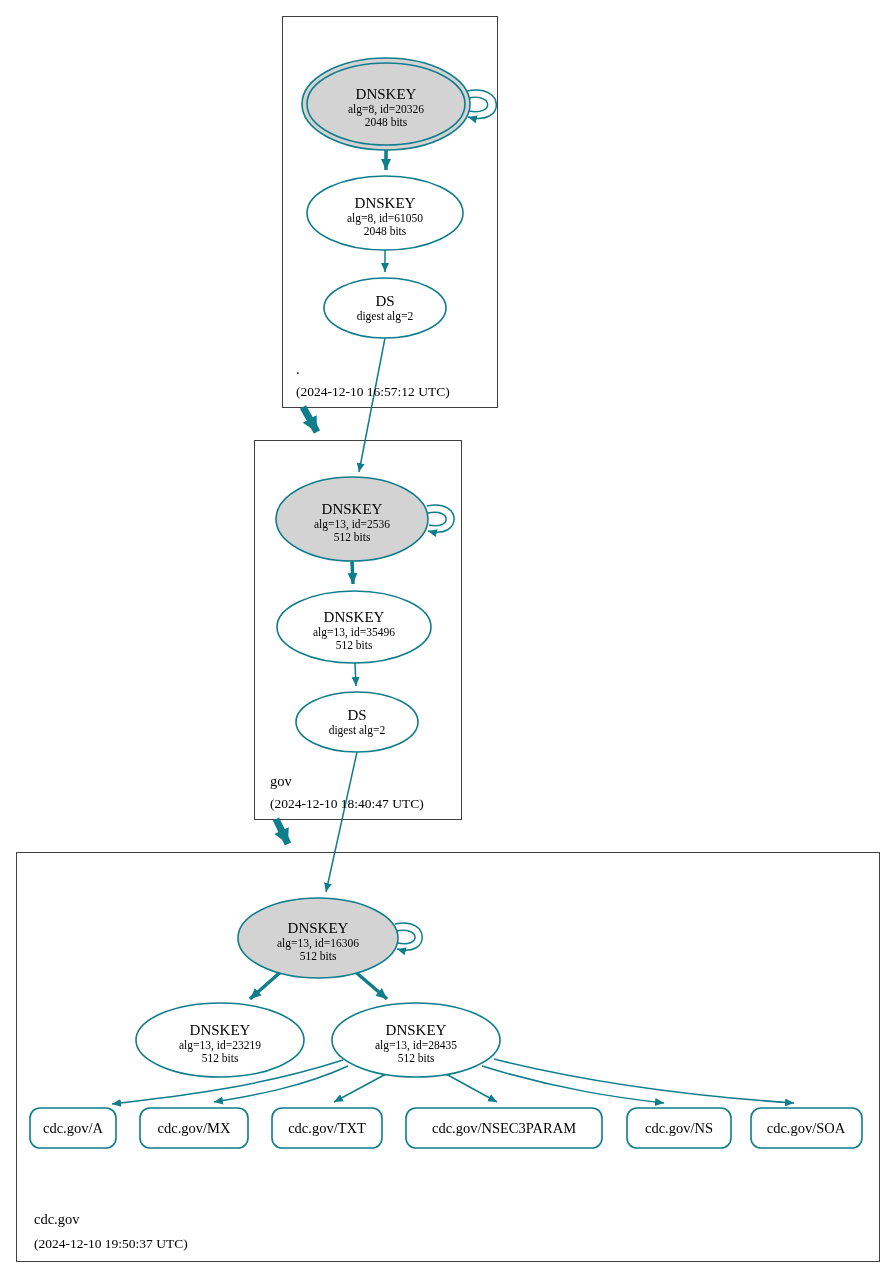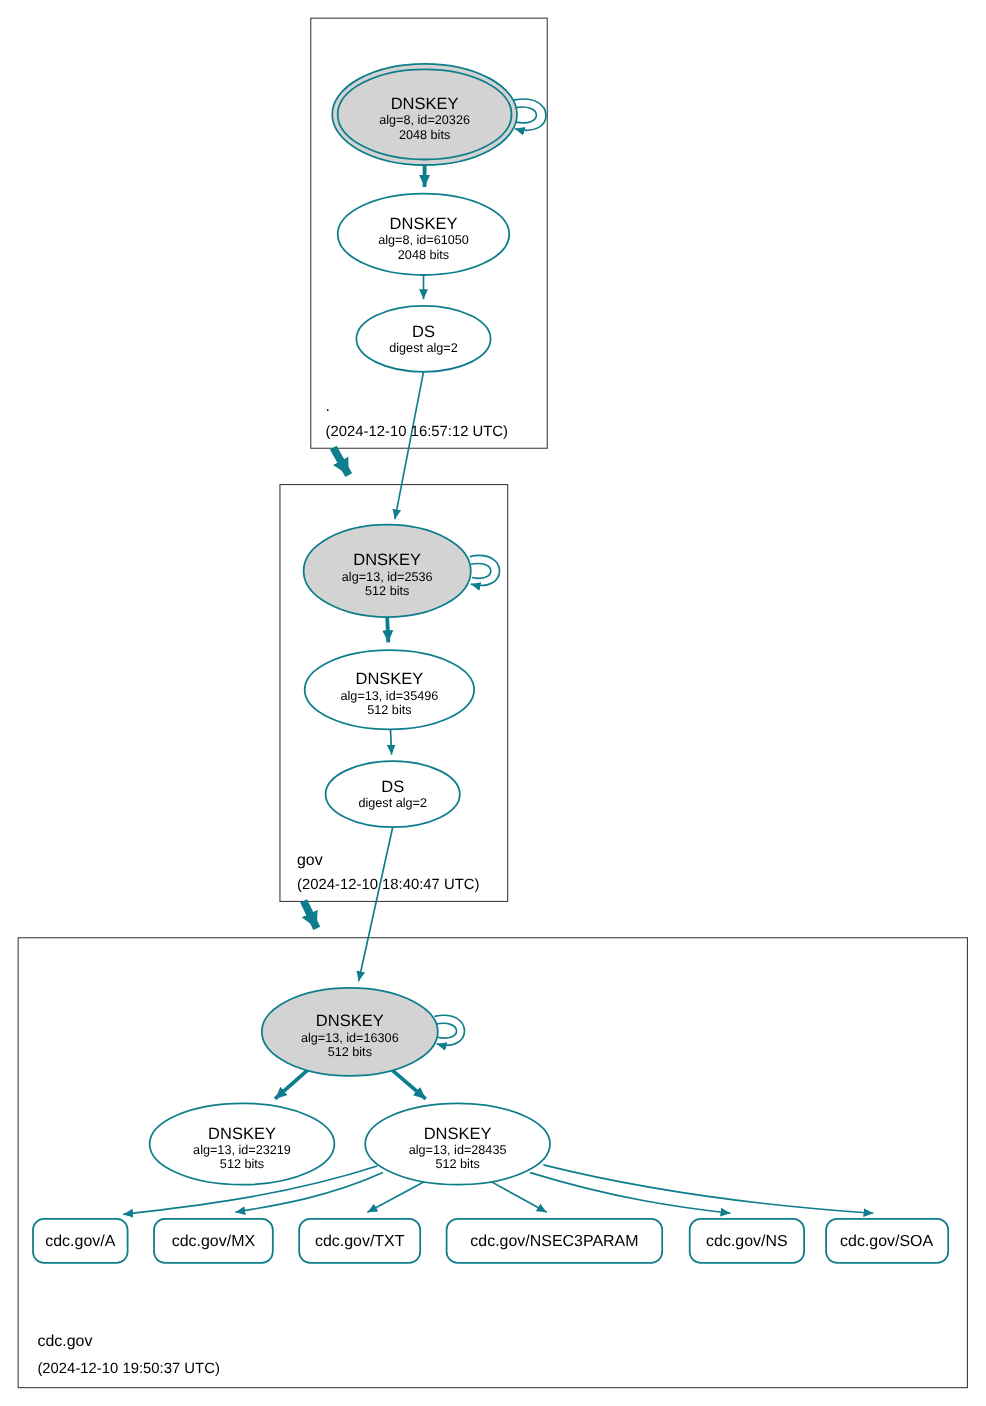--- a/index.html
+++ b/index.html
@@ -1,21 +1,21 @@
 <!DOCTYPE html>
 <html style="--edge: #0e7d8c; --ksk-fill: #d3d3d3; --node-fill: #ffffff; --zone-border: #404040; --text: #000000;"><head>
 <meta charset="utf-8">
 <style>
   html, body { margin: 0; padding: 0; background: #ffffff; }
   .stage {
     position: relative;
     width: 896px;
     height: 1278px;
     background: #ffffff;
-    font-family: Liberation Sans, sans-serif;
+    font-family: Liberation Serif, serif;
   }
   svg { display: block; }
   .zonebox { fill: #ffffff; stroke: var(--zone-border); stroke-width: 1; }
   .node    { fill: var(--node-fill); stroke: var(--edge); stroke-width: 1.6; }
   .ksk     { fill: var(--ksk-fill); }
   .inner   { fill: none; }
   .rec     { fill: var(--node-fill); stroke: var(--edge); stroke-width: 1.6; }
   .edge    { stroke: var(--edge); fill: none; stroke-width: 1.5; }
   .edge.thick { stroke-width: 3.5; }
   .edge.zlink { stroke-width: 7; }

